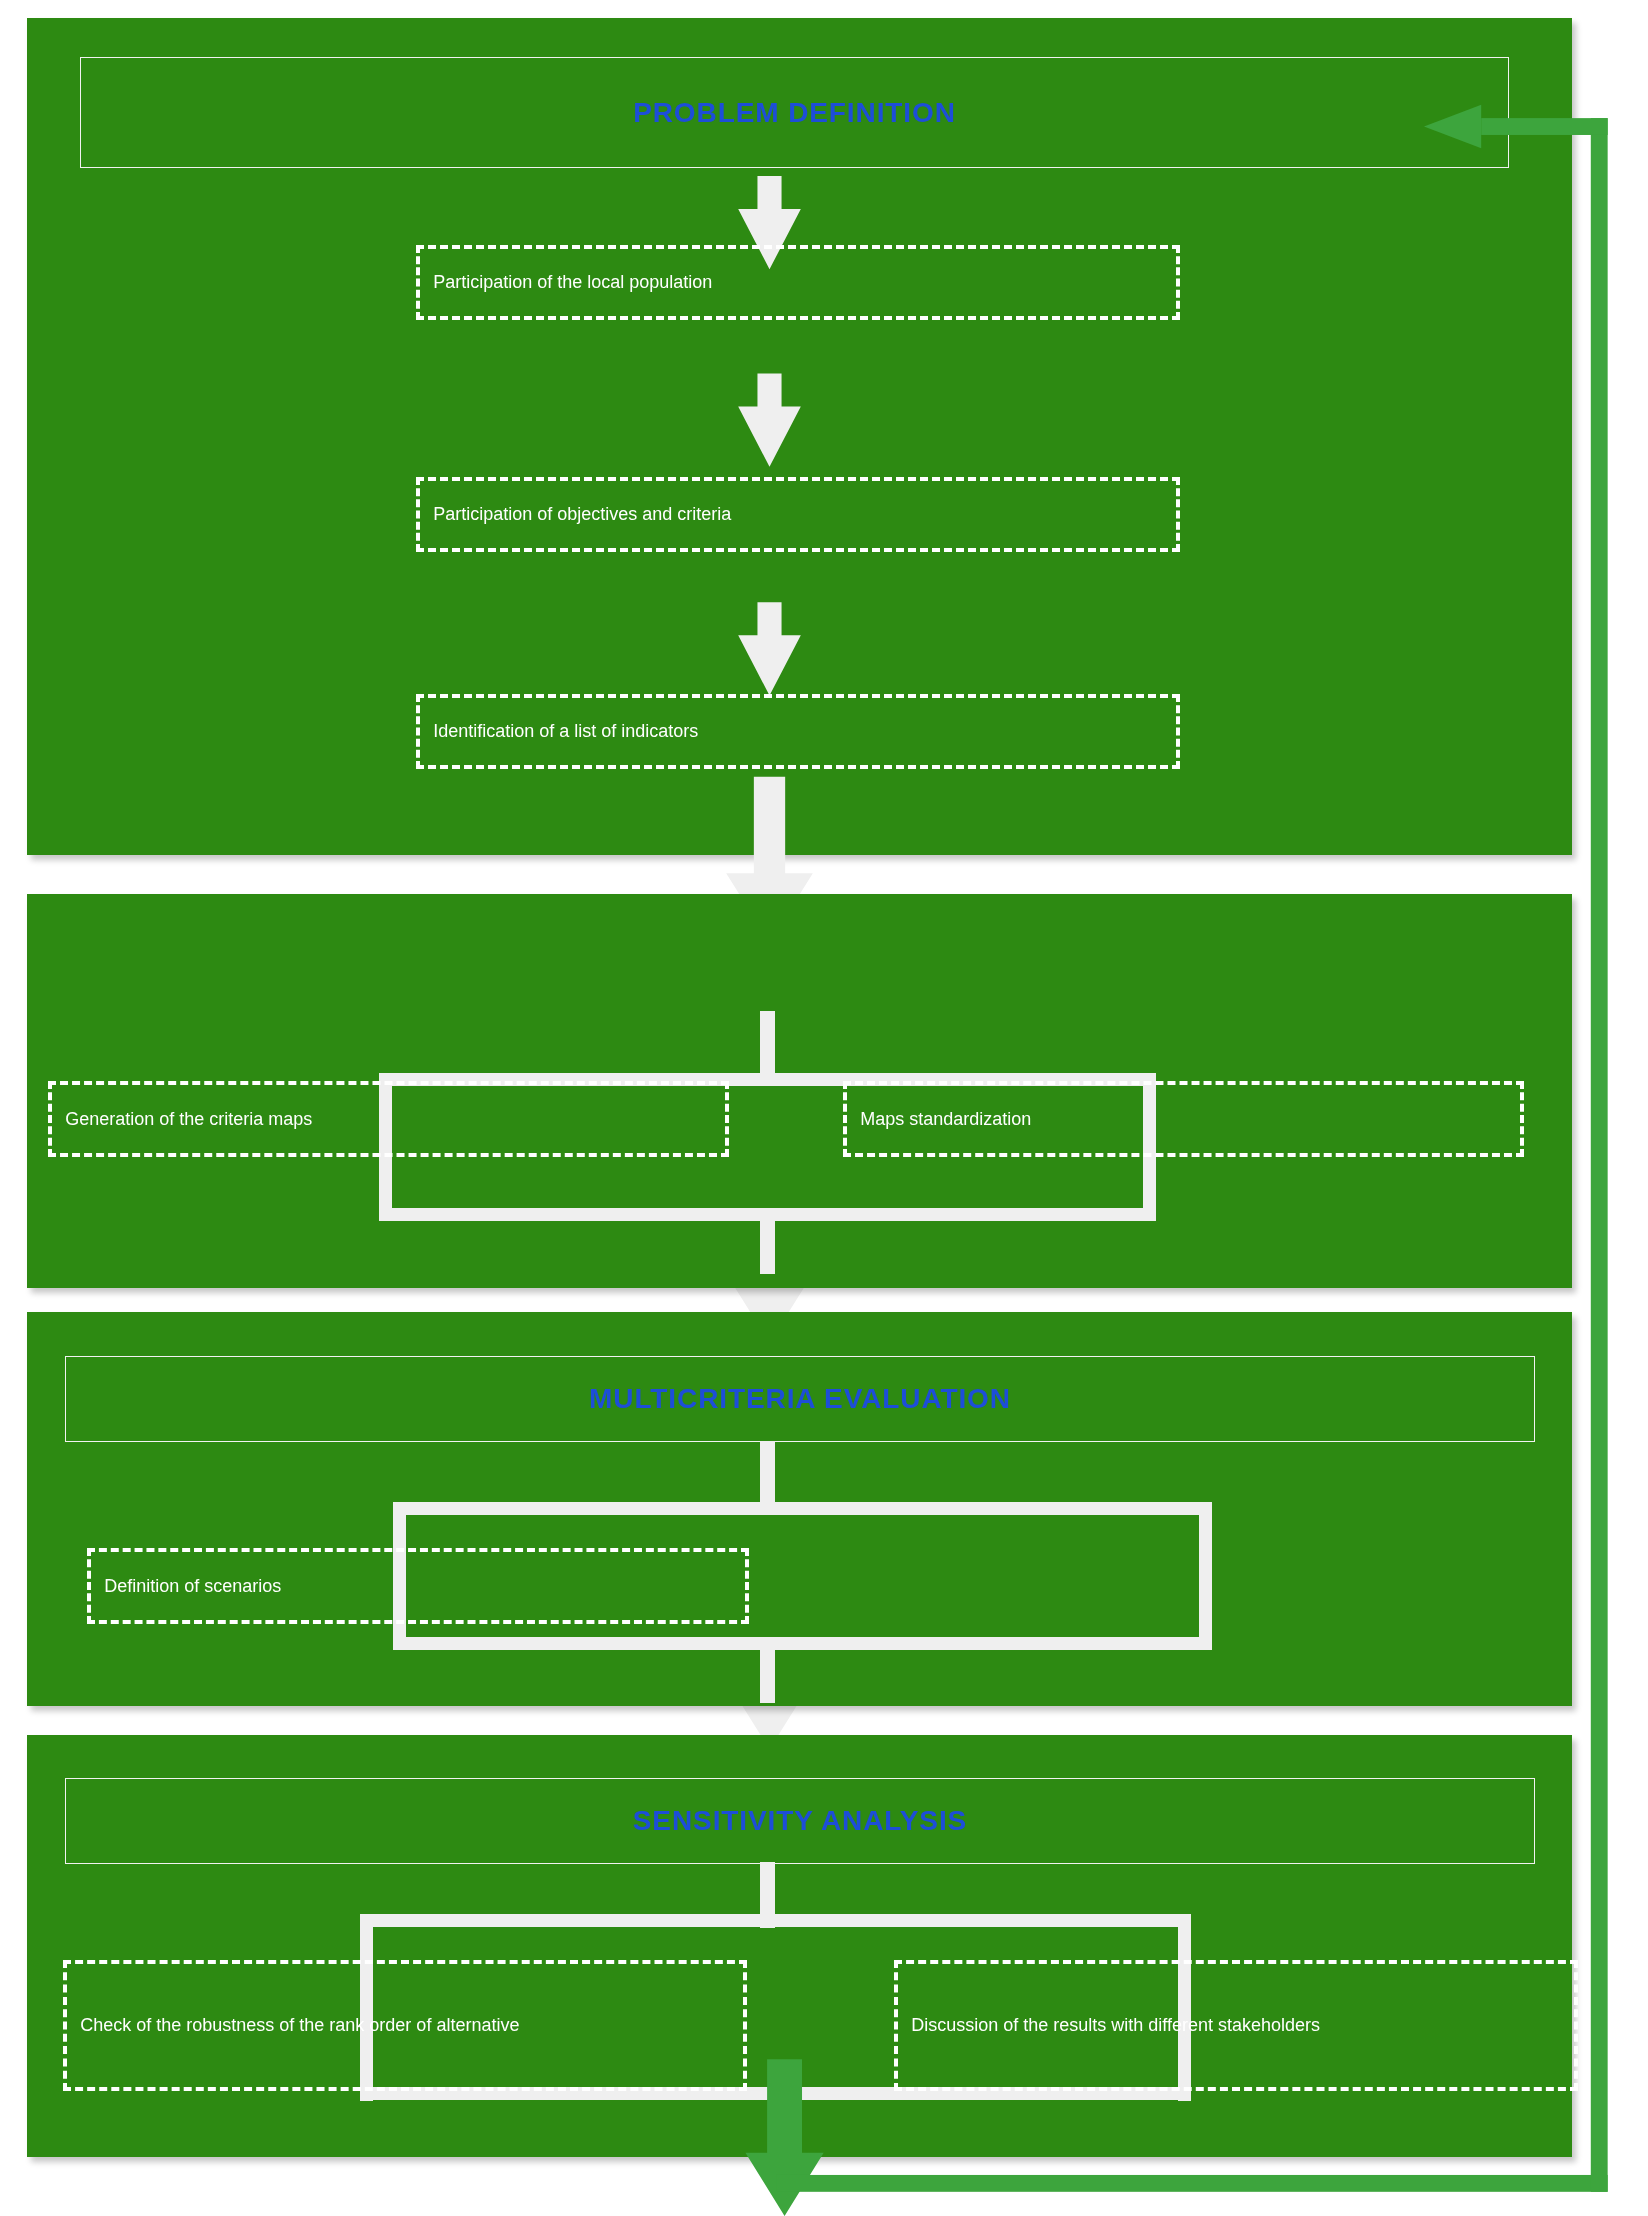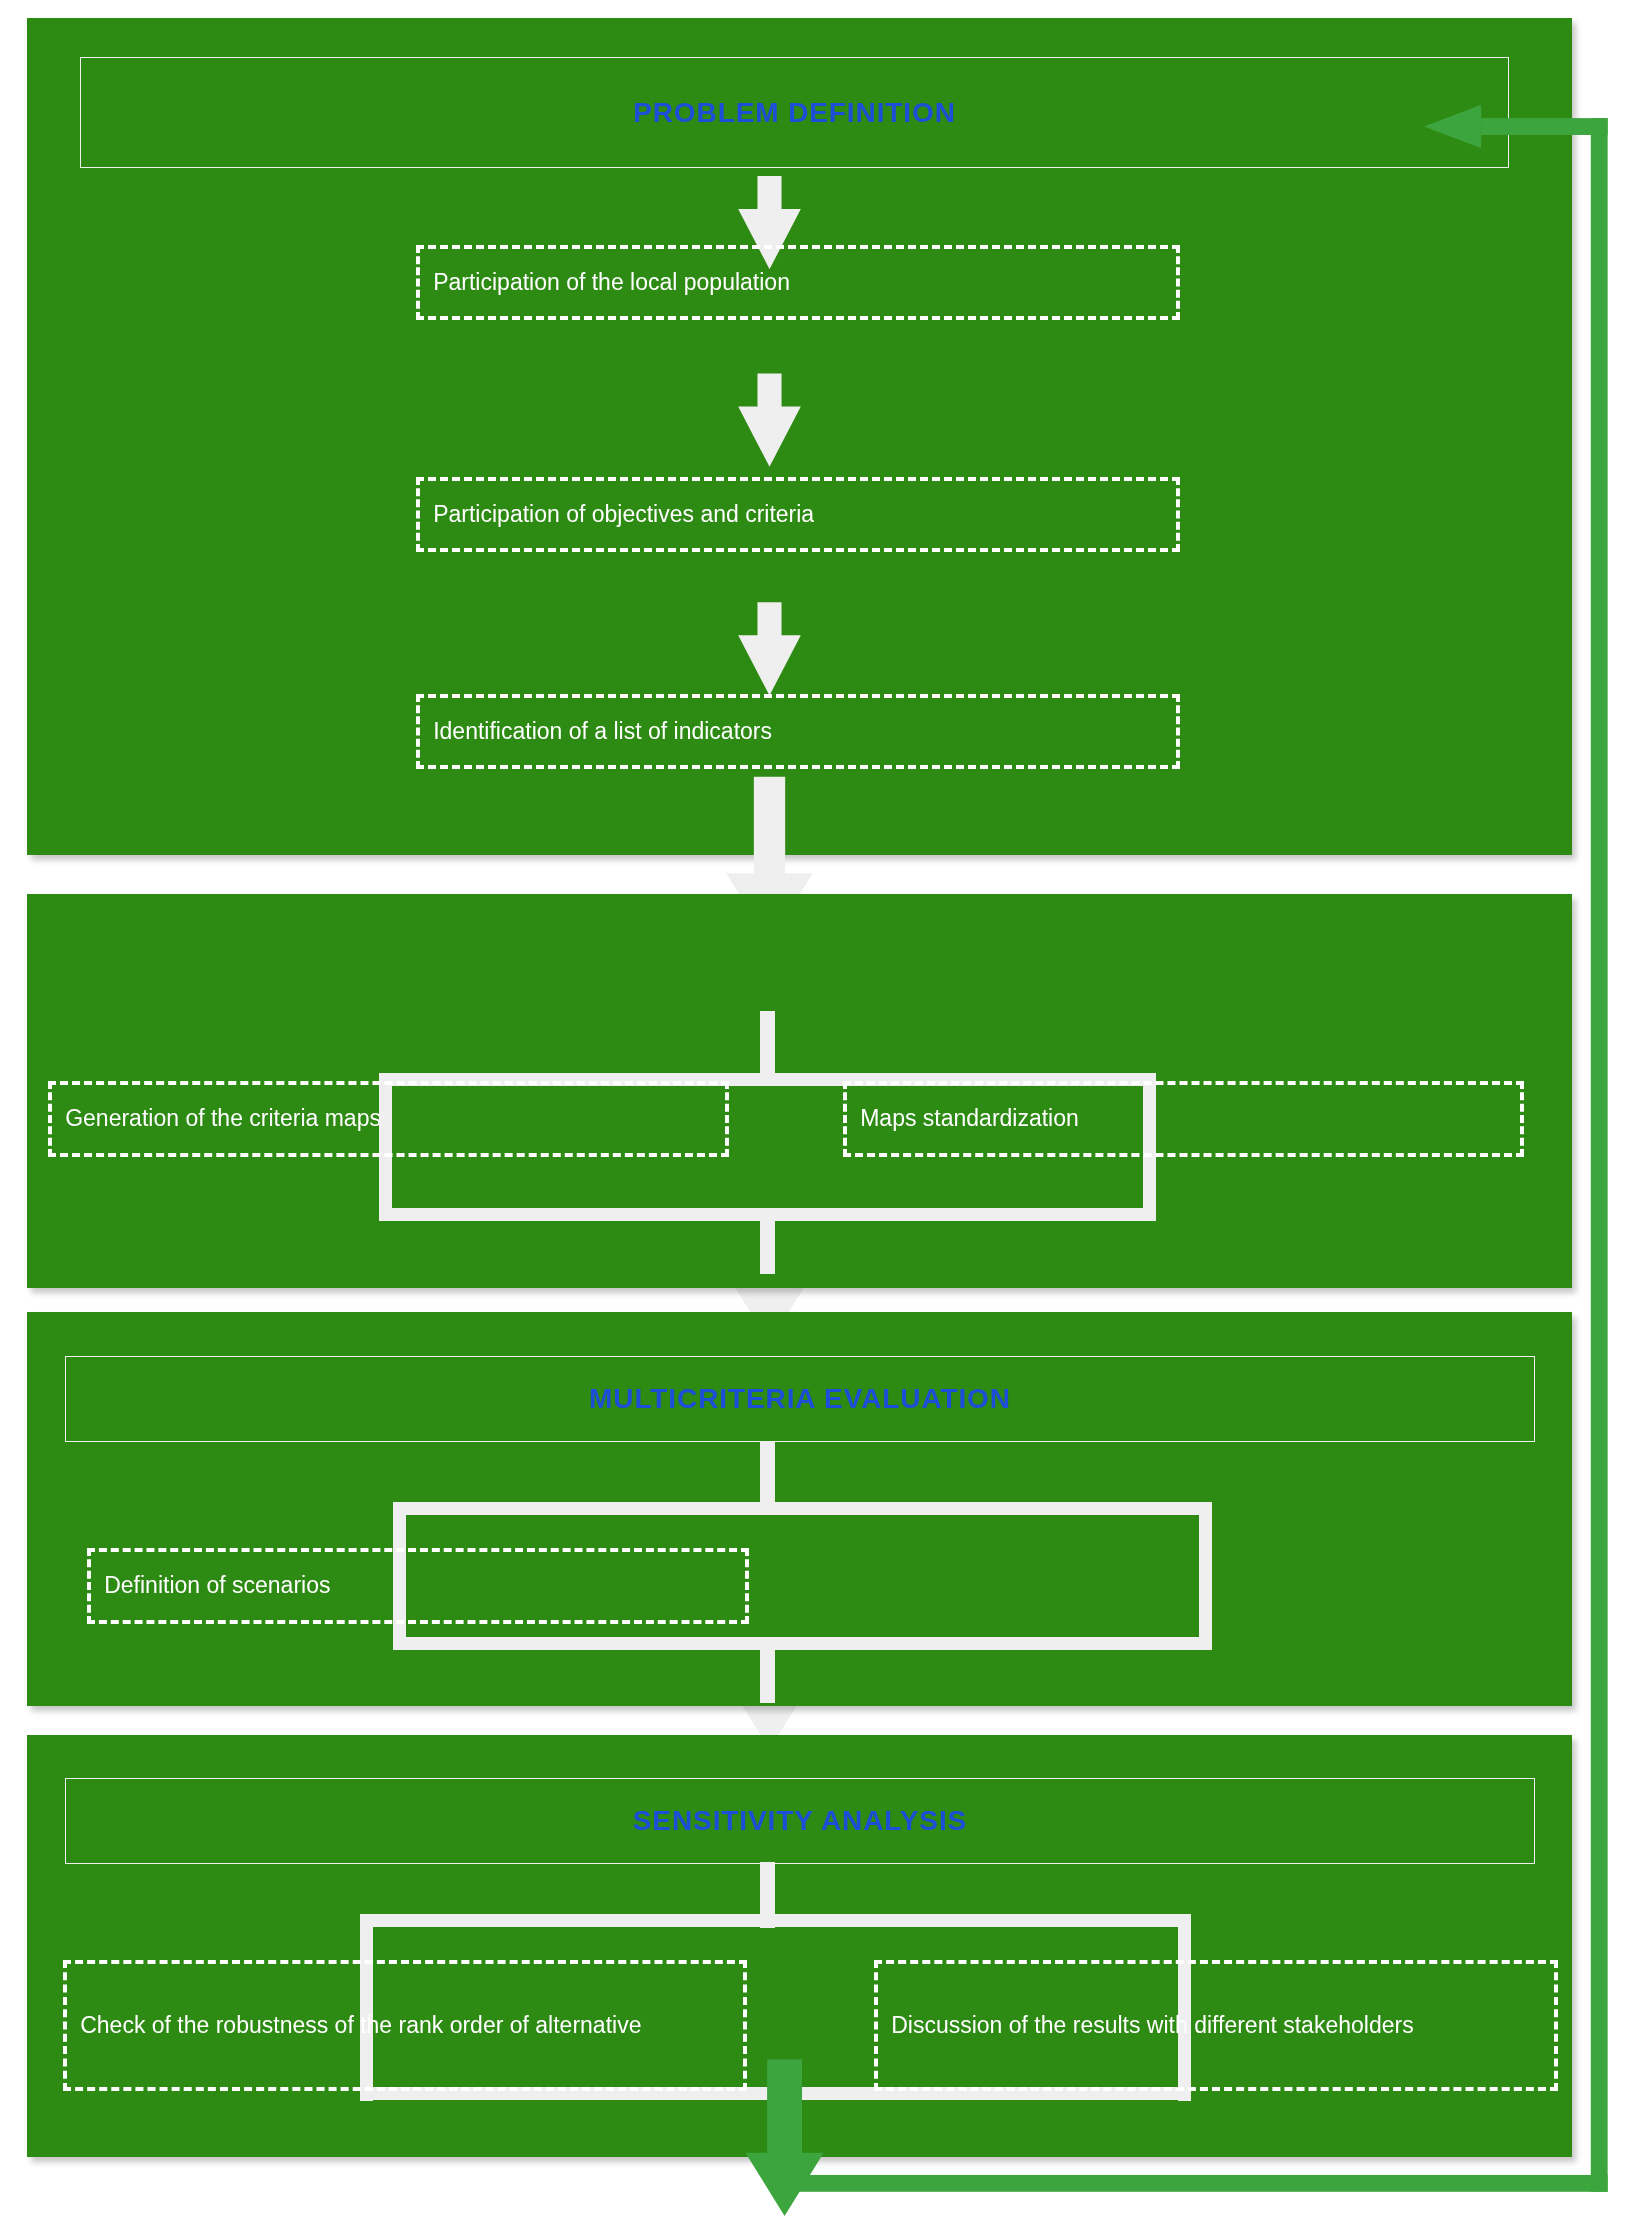--- a/index.html
+++ b/index.html
@@ -28,21 +28,21 @@
     letter-spacing:0.9px;
     text-align:center;
   }
 
   
   .dash-box{
     position:absolute;
     border:4.2px dashed #ffffff;
     box-sizing:border-box;
     color:#ffffff;
-    font-size:23px;
+    font-size:18px;
     line-height:1.45;
     display:flex;
     align-items:center;
     padding:6px 13.2px;
     box-sizing:border-box;
   }
   .dash-box span{display:block;}
 
   
   .conn{position:absolute;background:#efefef;}
@@ -134,21 +134,21 @@
   <div class="conn" style="left:760px;top:1862px;width:14.5px;height:66px;"></div>
   <div class="conn" style="left:360px;top:1914px;width:831px;height:13.2px;"></div>
   <div class="conn" style="left:360px;top:1914px;width:13.2px;height:187px;"></div>
   <div class="conn" style="left:1178px;top:1914px;width:13.2px;height:187px;"></div>
   <div class="conn" style="left:360px;top:2087px;width:831px;height:13.2px;"></div>
 
   <div class="dash-box" style="left:63px;top:1960px;width:684px;height:131px;">
     <span> Check of the robustness of the rank order of alternative</span>
   </div>
 
-  <div class="dash-box" style="left:874px;top:1960px;width:684px;height:131px;">
+  <div class="dash-box" style="left:894px;top:1960px;width:684px;height:131px;">
     <span>Discussion of the results with different stakeholders</span>
   </div>
 
   <svg class="overlay" viewBox="0 0 2737 3680" width="1648" height="2216">
 
     <path d="M1274,3420 h58 v155 h36 l-65,105 l-65,-105 h36 z" fill="#3da53d"></path>
 
     <rect x="1290" y="3612" width="1380" height="28" fill="#3da53d"></rect>
 
     <rect x="2642" y="196" width="28" height="3444" fill="#3da53d"></rect>

